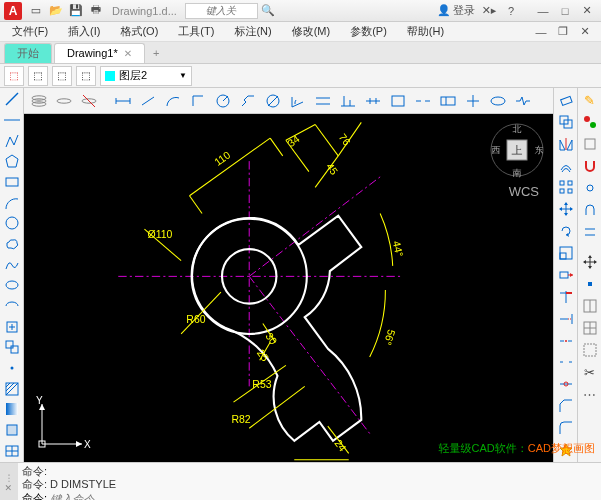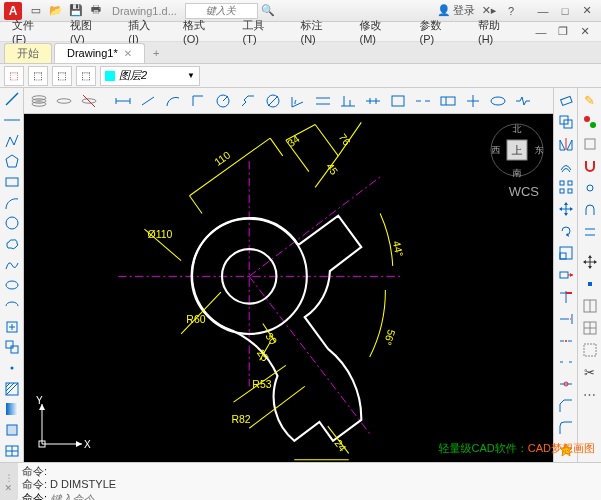--- a/index.html
+++ b/index.html
@@ -7,30 +7,30 @@
 .titlebar { height: 22px; background: linear-gradient(#f8f8f8,#e8e8e8); display: flex; align-items: center; padding: 0 4px; border-bottom: 1px solid #ccc; }
 .logo { width: 18px; height: 18px; background: #d22; color: #fff; display: flex; align-items: center; justify-content: center; font-weight: bold; border-radius: 2px; margin-right: 6px; font-size: 12px;}
 .tb-icons { display: flex; gap: 4px; }
 .tb-icon { width: 16px; height: 16px; display: flex; align-items: center; justify-content: center; color: #555; cursor: pointer; }
 .doc-title { margin-left: 8px; color: #888; font-size: 11px; }
 .search-box { margin-left: 8px; width: 73px; height: 16px; border: 1px solid #ccc; font-size: 10px; font-style: italic; color: #999; padding: 0 20px; background: #fff;}
 .title-right { margin-left: auto; display: flex; align-items: center; gap: 6px; }
 .login { display: flex; align-items: center; gap: 2px; color: #555; font-size: 11px;}
 .winbtns { display: flex; gap: 2px; margin-left: 8px;}
 .winbtn { width: 20px; height: 16px; display: flex; align-items: center; justify-content: center; color: #555; cursor: pointer;}
-.menubar { height: 20px; display: flex; align-items: center; padding: 0 6px; gap: 14px; background: #f4f4f4; border-bottom: 1px solid #ddd;}
+.menubar { height: 20px; display: flex; align-items: center; padding: 0 6px; gap: 8px; background: #f4f4f4; border-bottom: 1px solid #ddd;}
 .menu-item { padding: 2px 6px; color: #333; cursor: pointer; font-size: 11px;}
 .doc-tabs { height: 22px; display: flex; align-items: center; background: #e8e8e8; border-bottom: 1px solid #ccc; padding-left: 4px; gap: 2px;}
 .doc-tab { height: 20px; padding: 0 12px; background: #fff; border: 1px solid #ccc; border-bottom: none; display: flex; align-items: center; font-size: 11px; cursor: pointer; border-radius: 3px 3px 0 0;}
-.doc-tab.inactive { background: #fef9c3; color: #666;}
+.doc-tab.inactive { background: #5eead4; color: #666;}
 .doc-tab .x { margin-left: 6px; color: #999; font-size: 10px;}
 .add-tab { width: 18px; height: 18px; display: flex; align-items: center; justify-content: center; color: #888; cursor: pointer;}
 .layer-bar { height: 24px; display: flex; align-items: center; padding: 0 4px; gap: 4px; background: #f4f4f4; border-bottom: 1px solid #ccc;}
 .layer-btn { width: 20px; height: 20px; display: flex; align-items: center; justify-content: center; border: 1px solid #ccc; background: #fff; cursor: pointer; font-size: 10px;}
-.layer-combo { width: 100px; height: 20px; border: 1px solid #ccc; background: #fff; display: flex; align-items: center; padding: 0 4px; font-size: 11px; cursor: pointer; font-style: italic;}
+.layer-combo { width: 92px; height: 20px; border: 1px solid #ccc; background: #fff; display: flex; align-items: center; padding: 0 4px; font-size: 11px; cursor: pointer;}
 .layer-combo .sw { width: 10px; height: 10px; background: #0ff; margin-right: 4px;}
 .layer-combo .dd { margin-left: auto; font-size: 8px;}
 .main-area { display: flex; height: 374px; }
 .left-tools, .right-tools { width: 24px; background: #f4f4f4; display: flex; flex-direction: column; padding: 2px 0; gap: 2px; border-right: 1px solid #ccc;}
 .right-tools { border-right: none; border-left: 1px solid #ccc;}
 .right-tools.r2 { width: 24px;}
 .tool { width: 20px; height: 20px; margin: 0 auto; display: flex; align-items: center; justify-content: center; cursor: pointer; color: #444; font-size: 13px;}
 .tool svg { width: 16px; height: 16px; }
 .canvas-wrap { flex: 1; display: flex; flex-direction: column; }
 .top-ribbon { height: 26px; background: #f4f4f4; border-bottom: 1px solid #ccc; display: flex; align-items: center; padding: 0 4px; gap: 3px;}
@@ -78,21 +78,20 @@
     <div class="winbtns">
       <div class="winbtn">—</div>
       <div class="winbtn">□</div>
       <div class="winbtn">✕</div>
     </div>
   </div>
 </div>
 
 <div class="menubar">
   <div class="menu-item">文件(F)</div>
-  <div class="menu-item">视图(V)</div>
   <div class="menu-item">插入(I)</div>
   <div class="menu-item">格式(O)</div>
   <div class="menu-item">工具(T)</div>
   <div class="menu-item">标注(N)</div>
   <div class="menu-item">修改(M)</div>
   <div class="menu-item">参数(P)</div>
   <div class="menu-item">帮助(H)</div>
   <div style="margin-left:auto;display:flex;gap:2px">
     <div class="winbtn">—</div>
     <div class="winbtn">❐</div>

